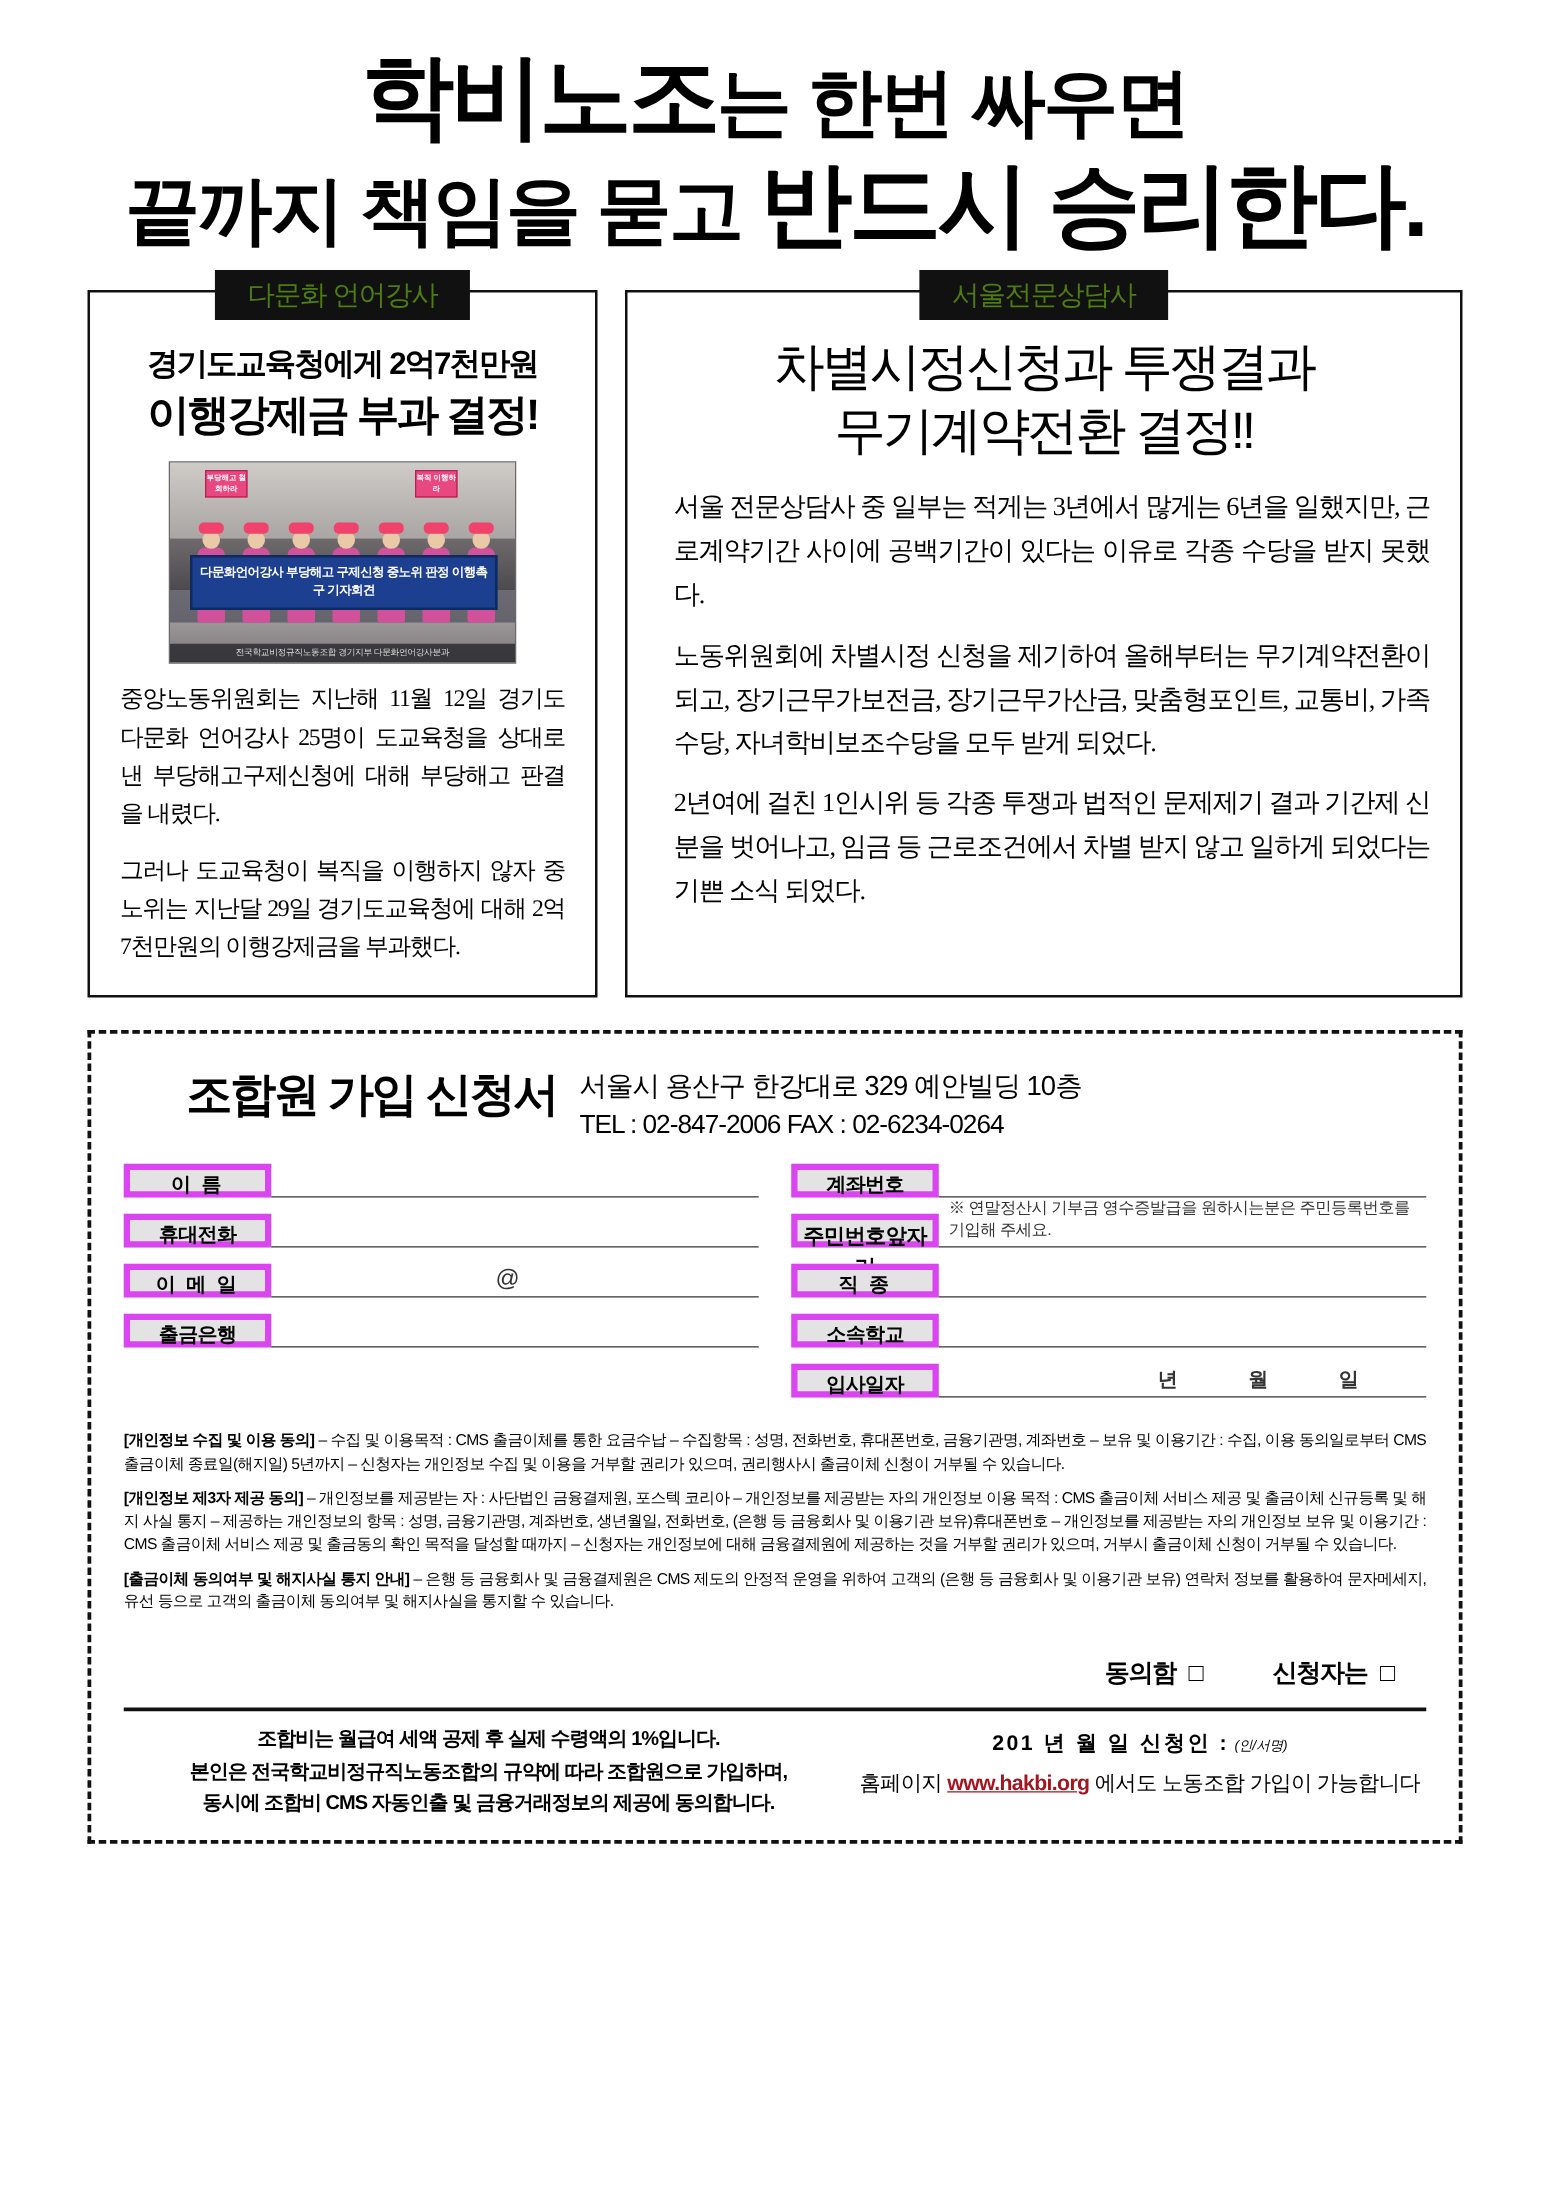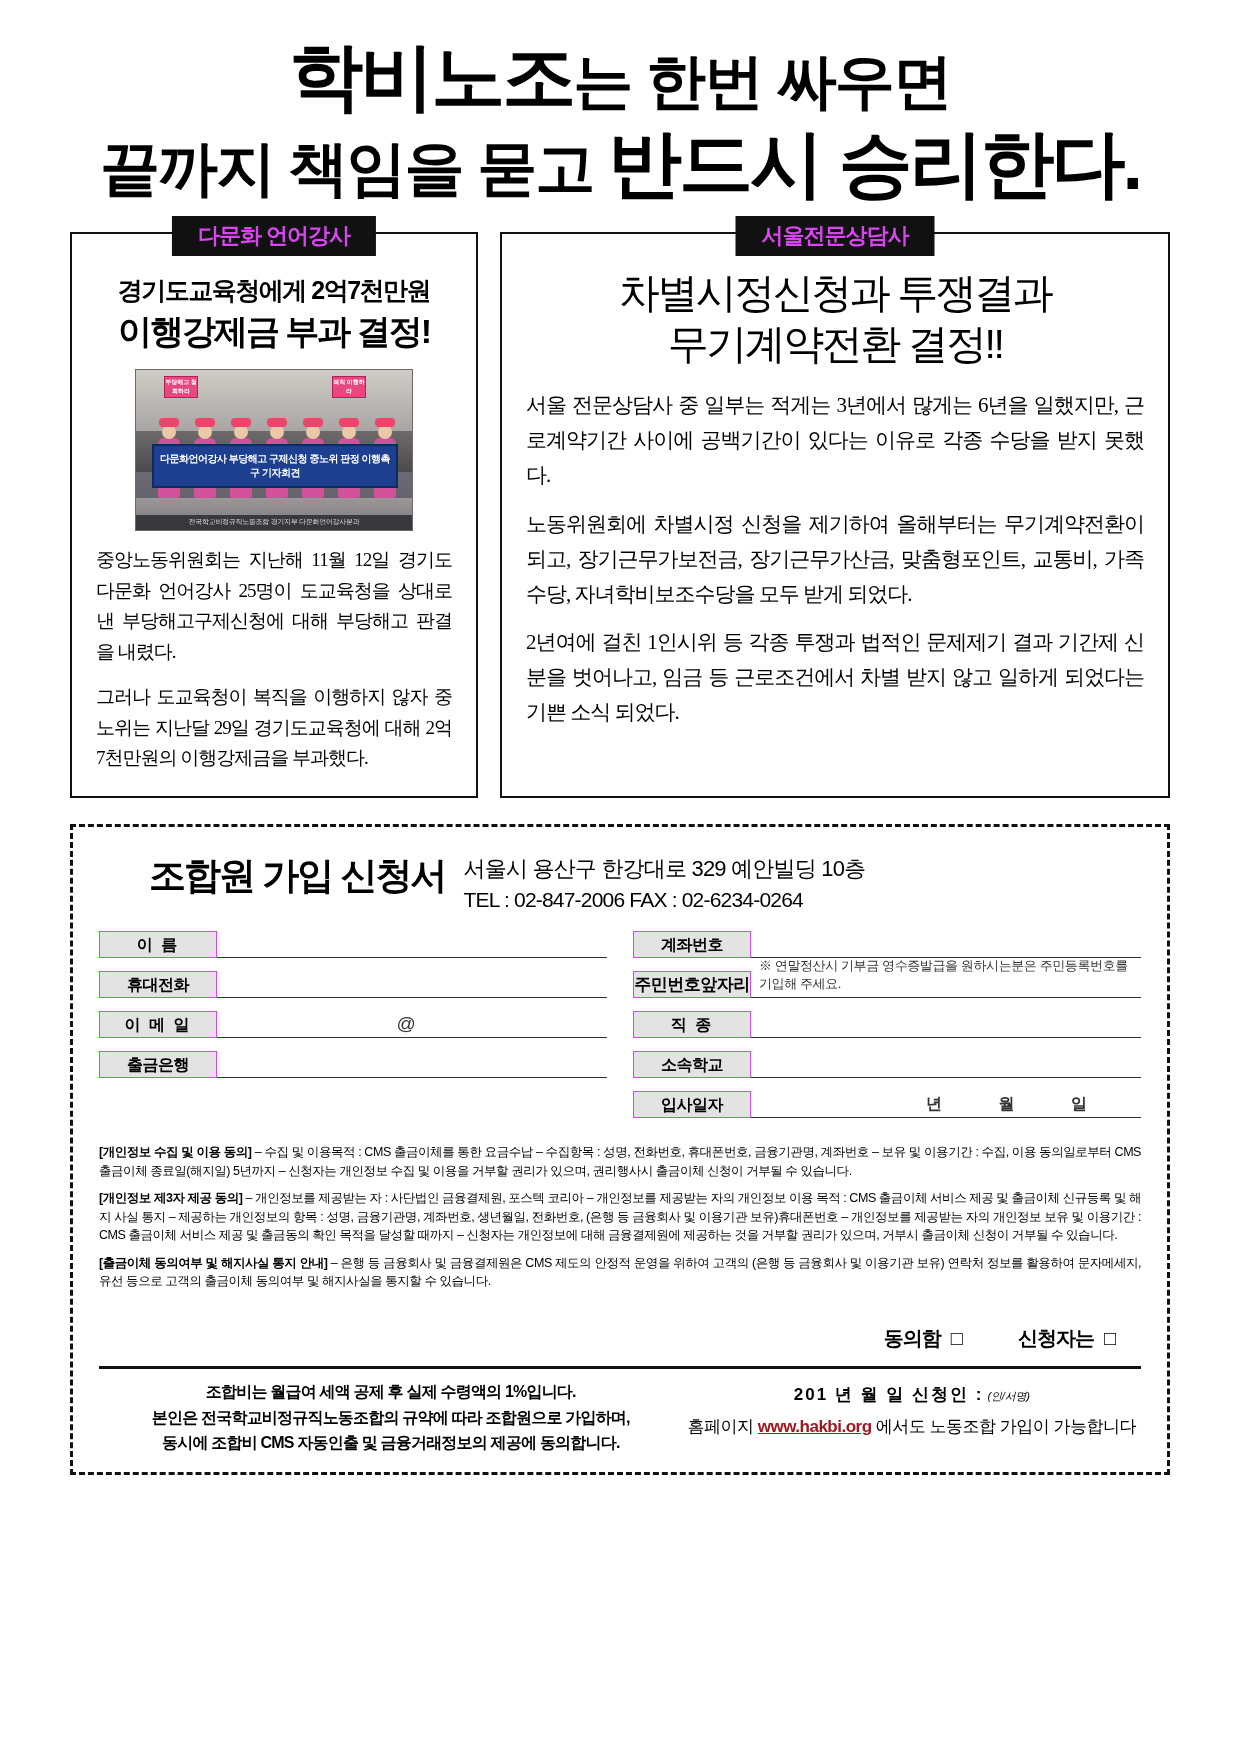--- a/index.html
+++ b/index.html
@@ -43,22 +43,22 @@
     padding: 34px 24px 22px 24px;
   }
   .article.left { width: 408px; }
   .article.right { flex: 1; }
   .tag {
     position: absolute;
     top: -18px;
     left: 50%;
     transform: translateX(-50%);
     background: #111;
-    color: #d946ef;
-    font-weight: 700;
+    color: #4d7c0f;
+    font-weight: 400;
     font-size: 22px;
     letter-spacing: -1px;
     padding: 5px 26px;
     white-space: nowrap;
   }
   .art-h1 {
     font-size: 25px;
     font-weight: 800;
     letter-spacing: -1.5px;
     text-align: center;
@@ -127,21 +127,21 @@
     display:flex; align-items:center; justify-content:center; text-align:center;
   }
 
   .body-text {
     font-size: 19px;
     line-height: 1.62;
     letter-spacing: -1px;
     text-align: justify;
     font-family: "Liberation Serif", serif;
   }
-  .article.right .body-text { font-size: 21px; line-height: 1.66; }
+  .article.right .body-text { font-size: 21px; line-height: 1.66; margin-left: 13px; }
   .body-text p { margin: 0 0 14px; }
   .body-text p:last-child { margin-bottom: 0; }
 
   
   .form {
     margin-top: 26px;
     border: 3px dashed #111;
     padding: 20px 26px 16px;
     position: relative;
   }
@@ -150,21 +150,21 @@
     font-size: 37px; font-weight: 900; letter-spacing: -2px;
     white-space: nowrap; padding-left: 50px; padding-top: 4px;
   }
   .form-addr { padding-top: 6px; font-size: 22px; line-height: 1.45; letter-spacing: -0.8px; }
   .form-addr .a2 { font-size: 21px; }
 
   .fields { display: flex; gap: 26px; margin-top: 14px; }
   .fcol { flex: 1; }
   .frow { display: flex; align-items: flex-end; margin-bottom: 11px; height: 29px; }
   .flabel {
-    width: 118px; background: #e3e3e3; border: 1px solid #d946ef;
+    width: 118px; background: #e3e3e3; border: 5px solid #d946ef;
     font-size: 16px; font-weight: 700; text-align: center; letter-spacing: 2px;
     height: 27px; line-height: 25px;
   }
   .flabel.tight { letter-spacing: -0.5px; }
   .fline {
     flex: 1; border-bottom: 1px solid #333; height: 27px; position: relative;
     font-size: 15px; color: #333;
   }
   .fline .at { position: absolute; left: 46%; bottom: 2px; font-size: 19px; }
   .fline .note {

